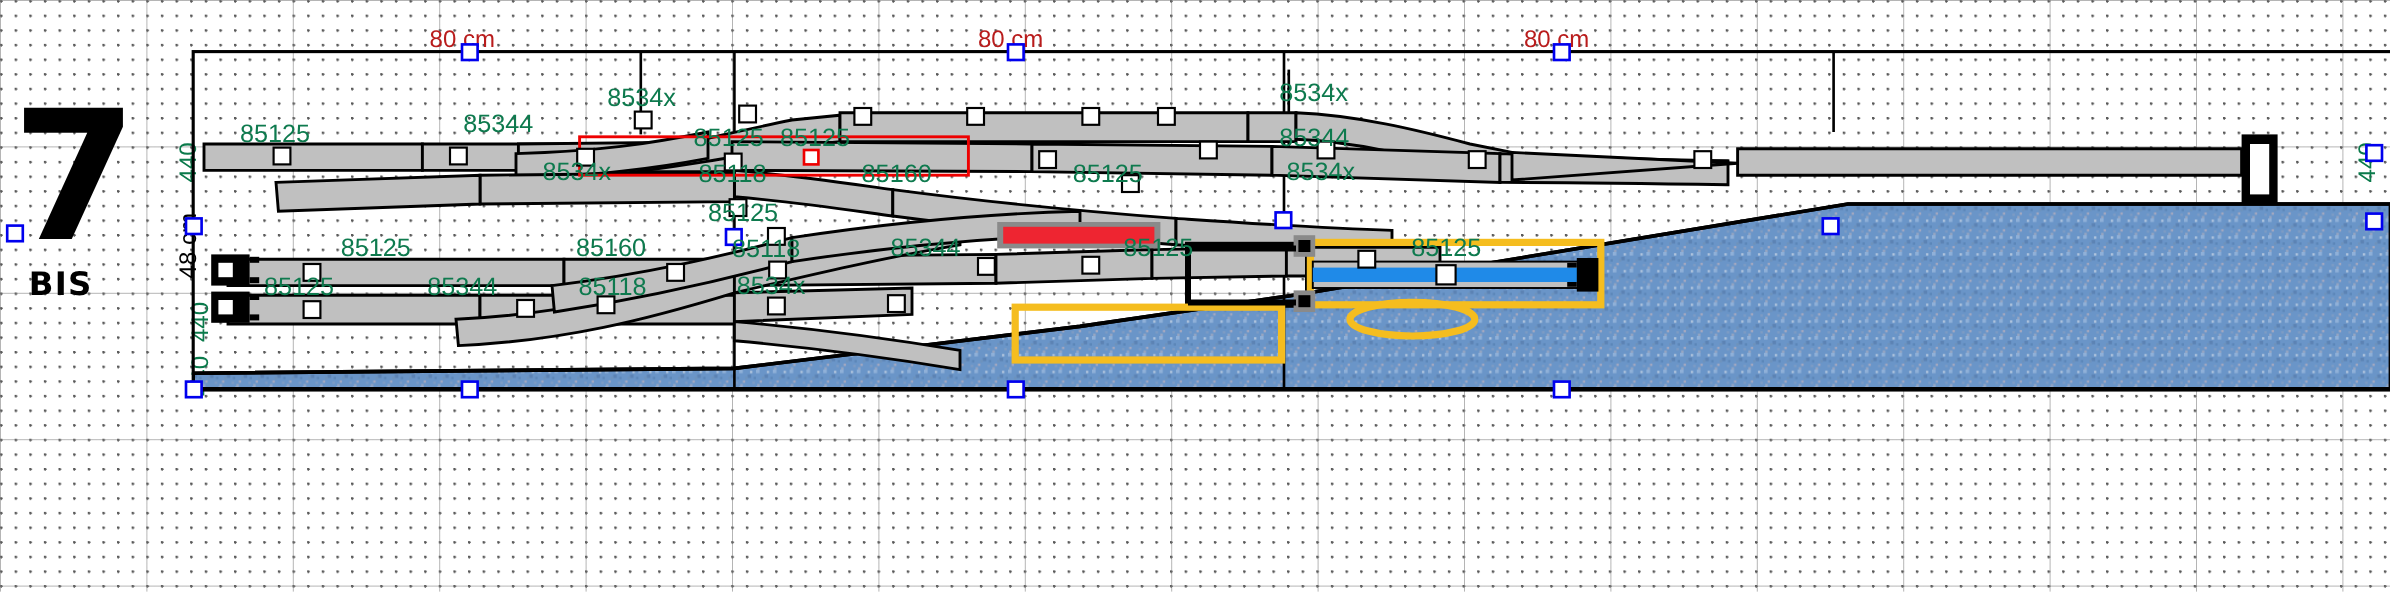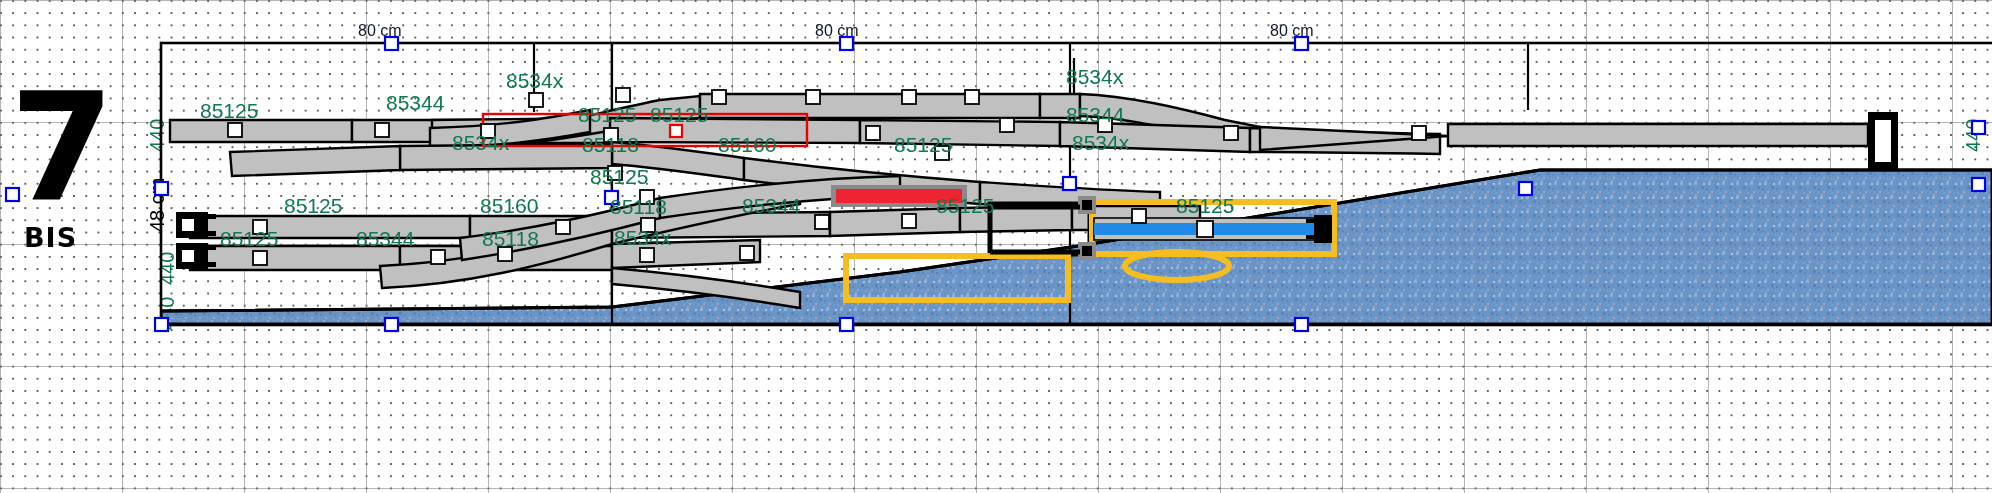--- a/index.html
+++ b/index.html
@@ -43,21 +43,21 @@
   }
   .sheet-sub{
     position:absolute;left:24px;top:222px;
     font-family:"DejaVu Sans", sans-serif;
     font-weight:bold;font-size:27px;color:#000;letter-spacing:1px;
   }
 
   
   .dim{
     position:absolute;font-family:"Liberation Sans",sans-serif;
-    font-size:16px;color:#0f172a;white-space:nowrap;
+    font-size:20px;color:#b91c1c;white-space:nowrap;
   }
   .dim-v{
     position:absolute;font-family:"Liberation Sans",sans-serif;
     font-size:20px;color:#000;white-space:nowrap;
     transform-origin:0 0;transform:rotate(-90deg);
   }
   .dim-v.green{color:#0b7a4b;}
 
   
   svg#stage{position:absolute;left:0;top:0;width:1992px;height:493px;}

